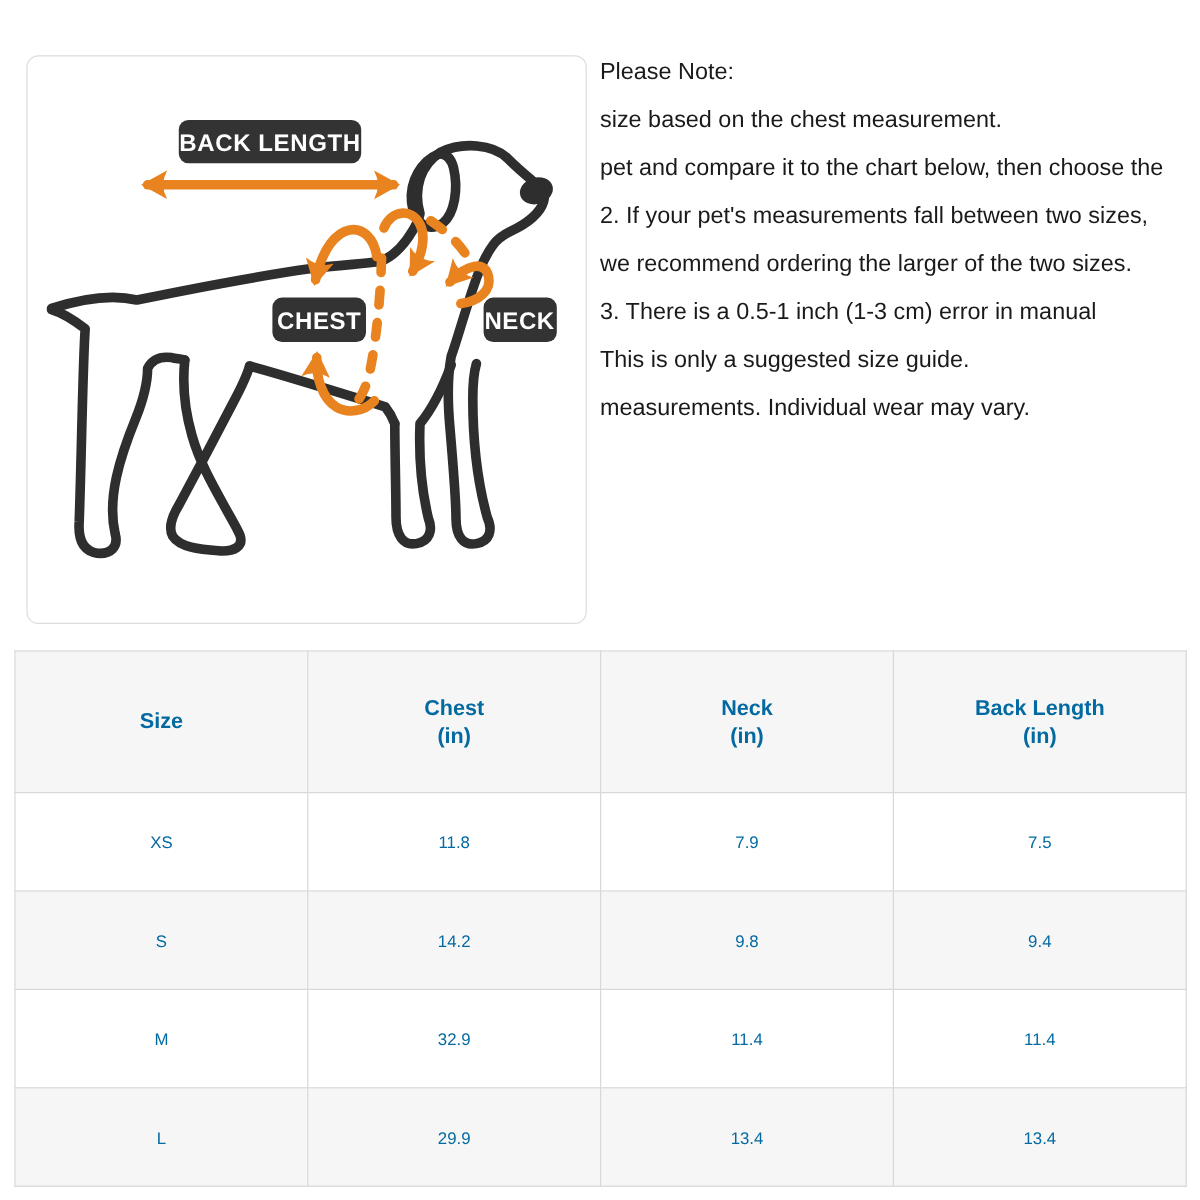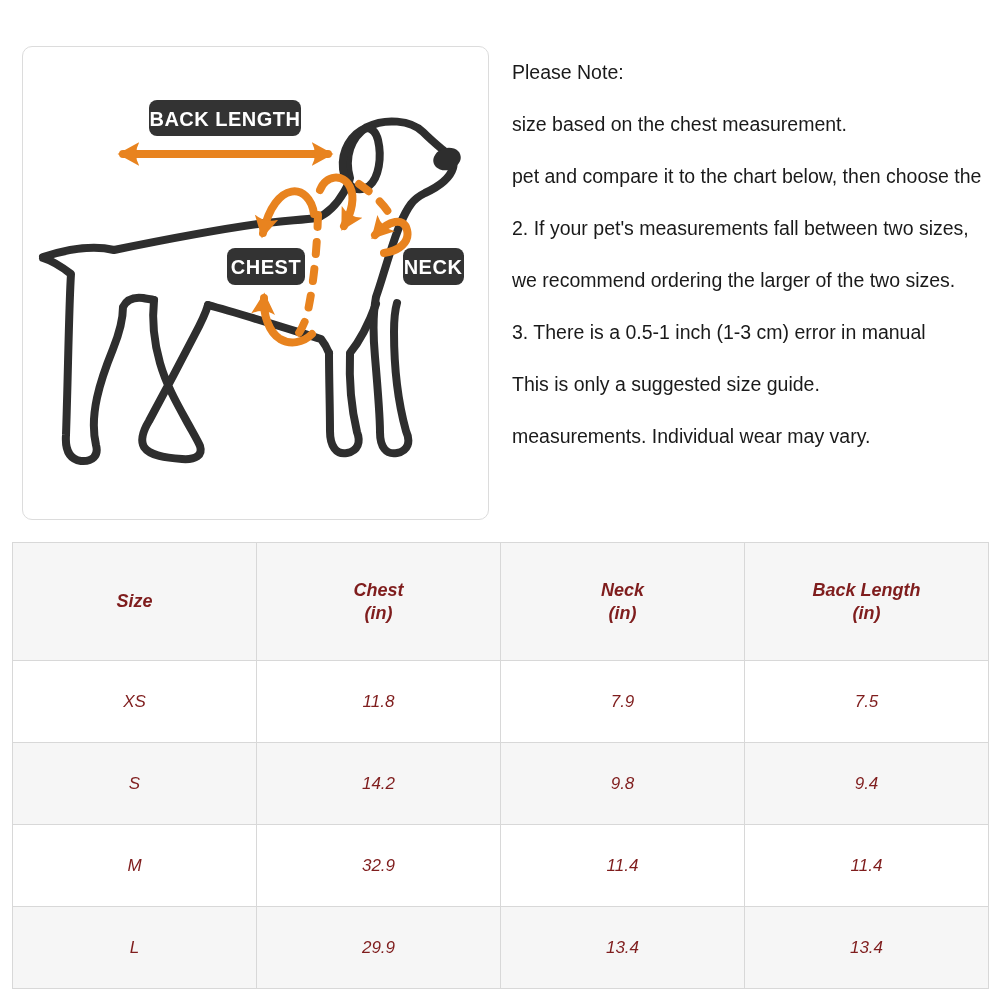--- a/index.html
+++ b/index.html
@@ -37,47 +37,46 @@
   
   .notes {
     position: absolute;
     left: 500px;
     top: 40px;
     width: 498px;
     font-size: 19.5px;
     line-height: 40px;
     color: #1a1a1a;
   }
-  .notes p { margin: 12px; white-space: nowrap; }
+  .notes p { margin: 0; white-space: nowrap; }
 
   
   .size-table {
     position: absolute;
     left: 12px;
     top: 542px;
     width: 977px;
     border-collapse: collapse;
     table-layout: fixed;
-    color: #7f1d1d;
-    font-style: italic;
+    color: #0369a1;
   }
   .size-table th, .size-table td {
     border: 1px solid #d8d8d8;
     text-align: center;
     vertical-align: middle;
     padding: 0;
   }
   .size-table thead tr { height: 118px; }
   .size-table tbody tr { height: 82px; }
   .size-table th {
     background: #f6f6f6;
     font-weight: bold;
     font-size: 18px;
   }
-  .size-table td { font-size: 17px; background: #ffffff; }
+  .size-table td { font-size: 14px; background: #ffffff; }
   .size-table tbody tr:nth-child(even) td { background: #f6f6f6; }
   .th-wrap span { display: block; line-height: 23px; }
 </style>
 </head>
 <body>
 
 <div class="canvas">
 
   <div class="diagram-box">
     <svg width="465" height="472" viewBox="0 0 465 472" xmlns="http://www.w3.org/2000/svg">

